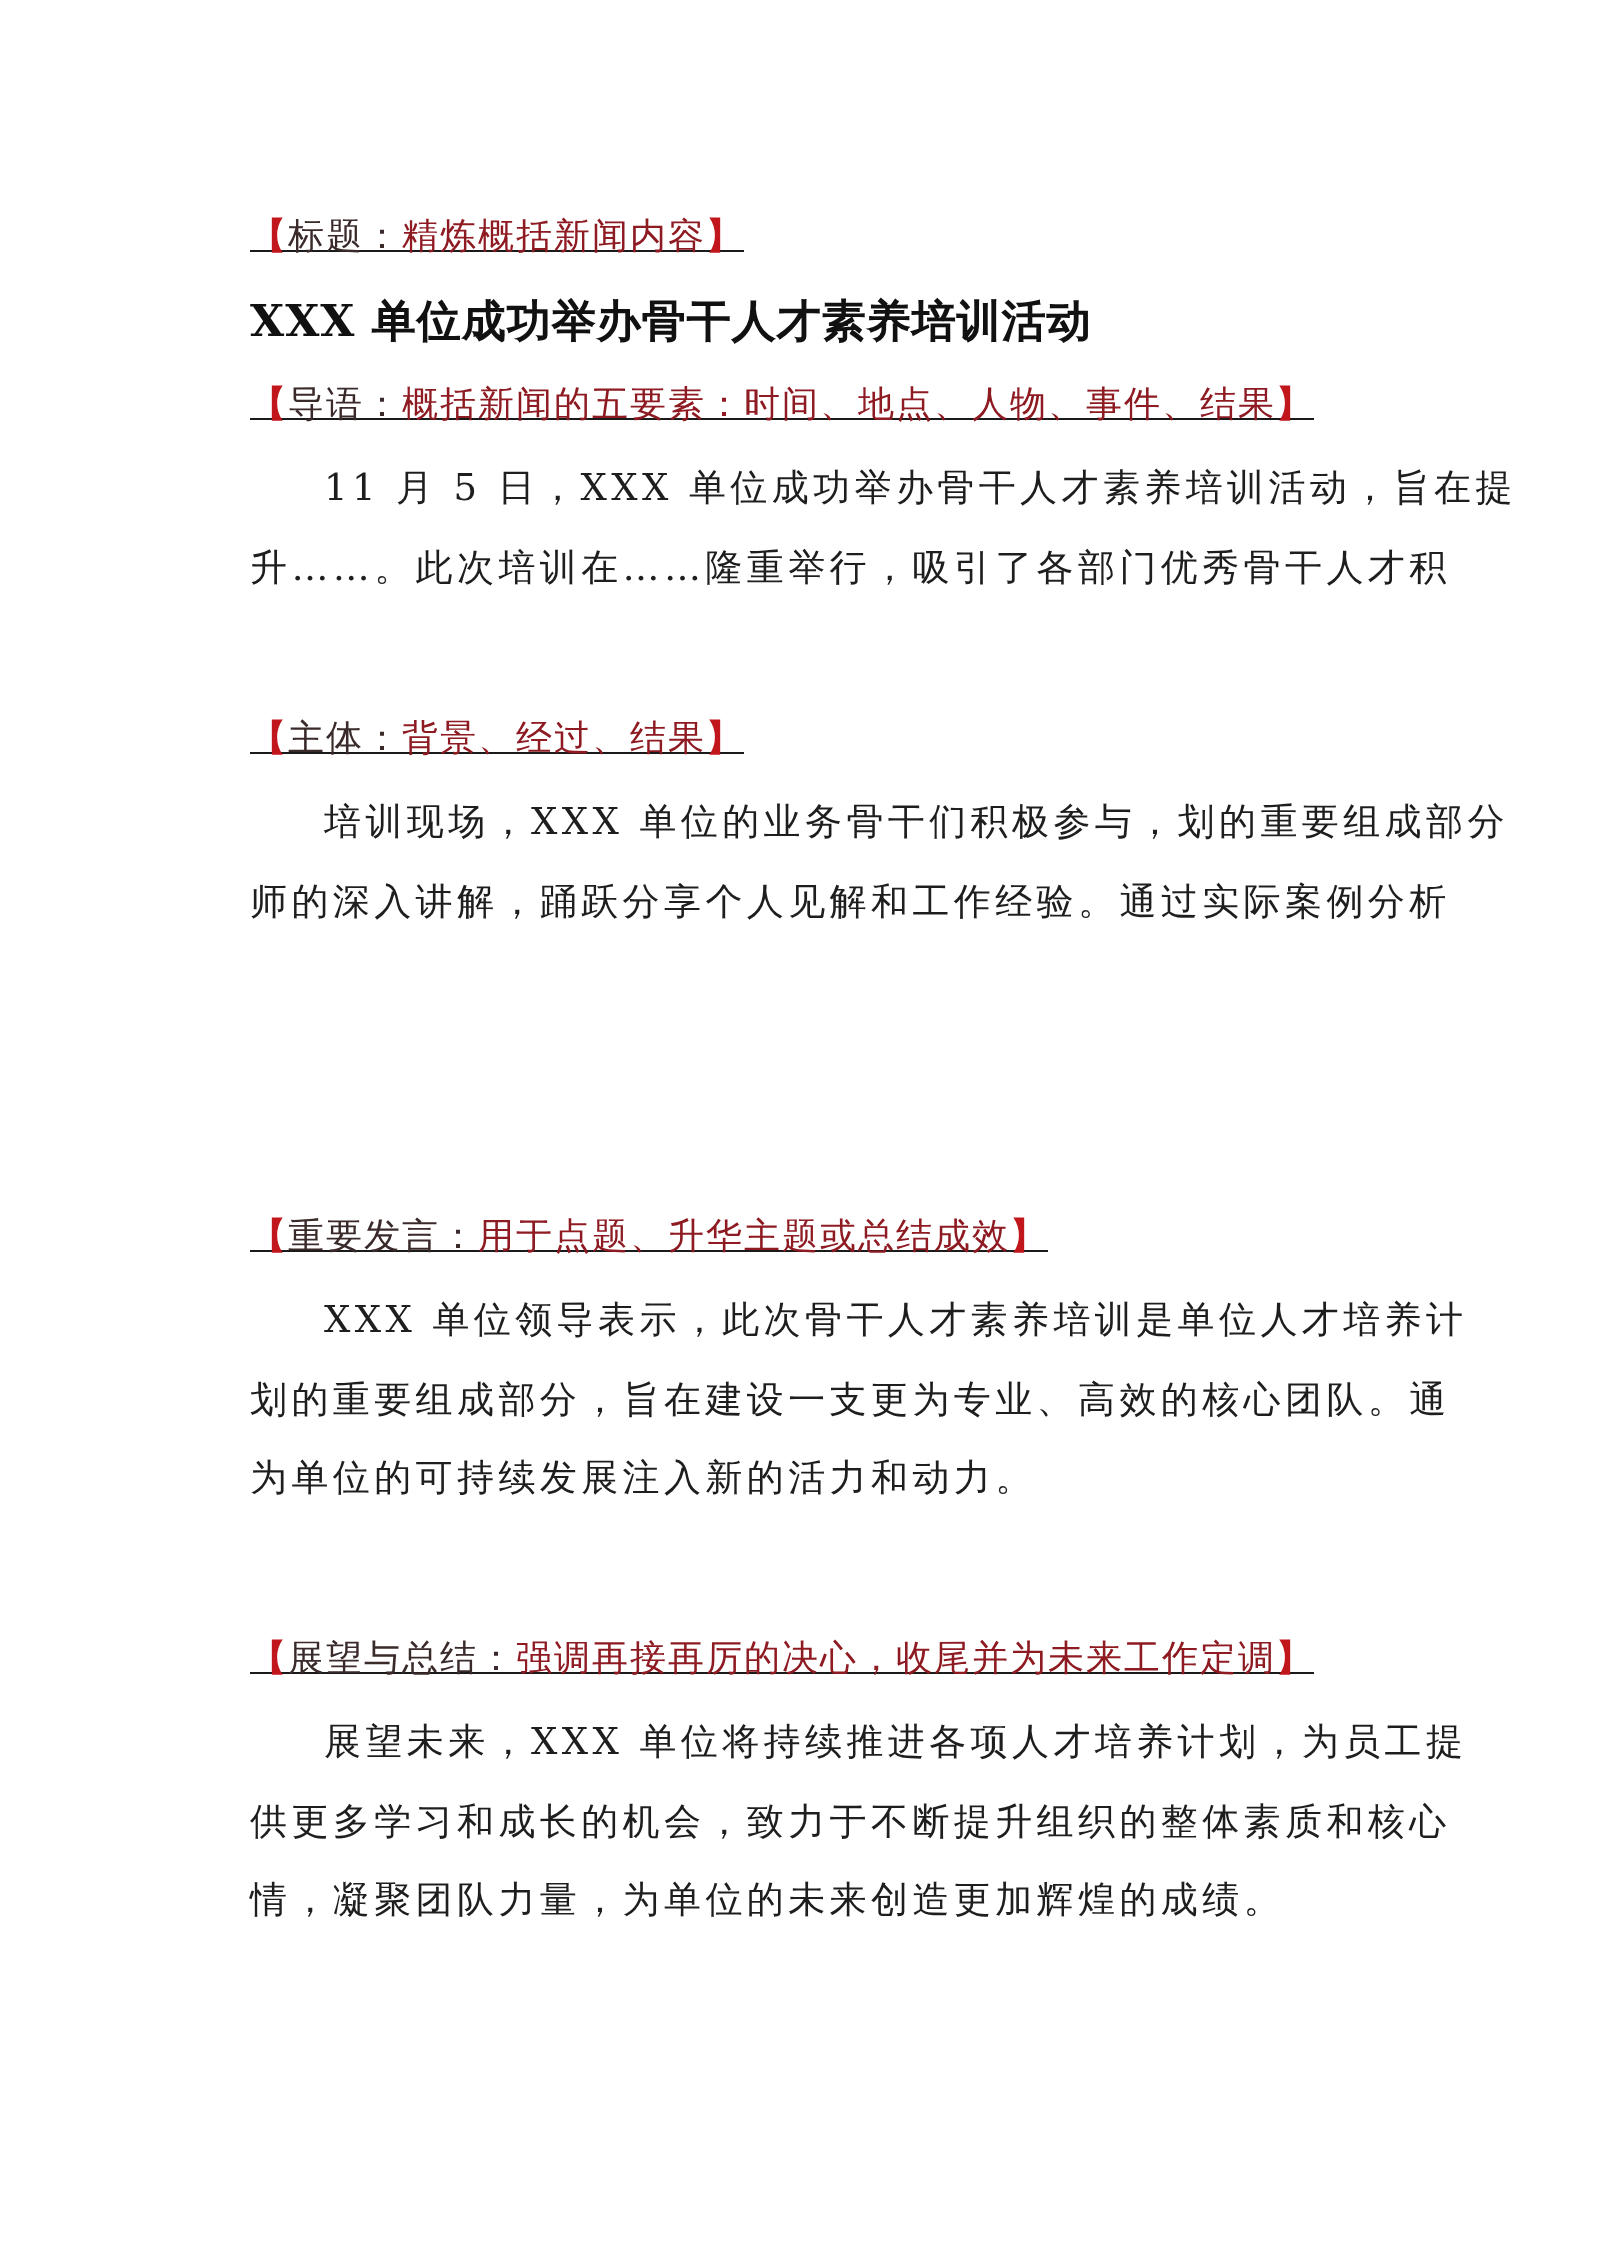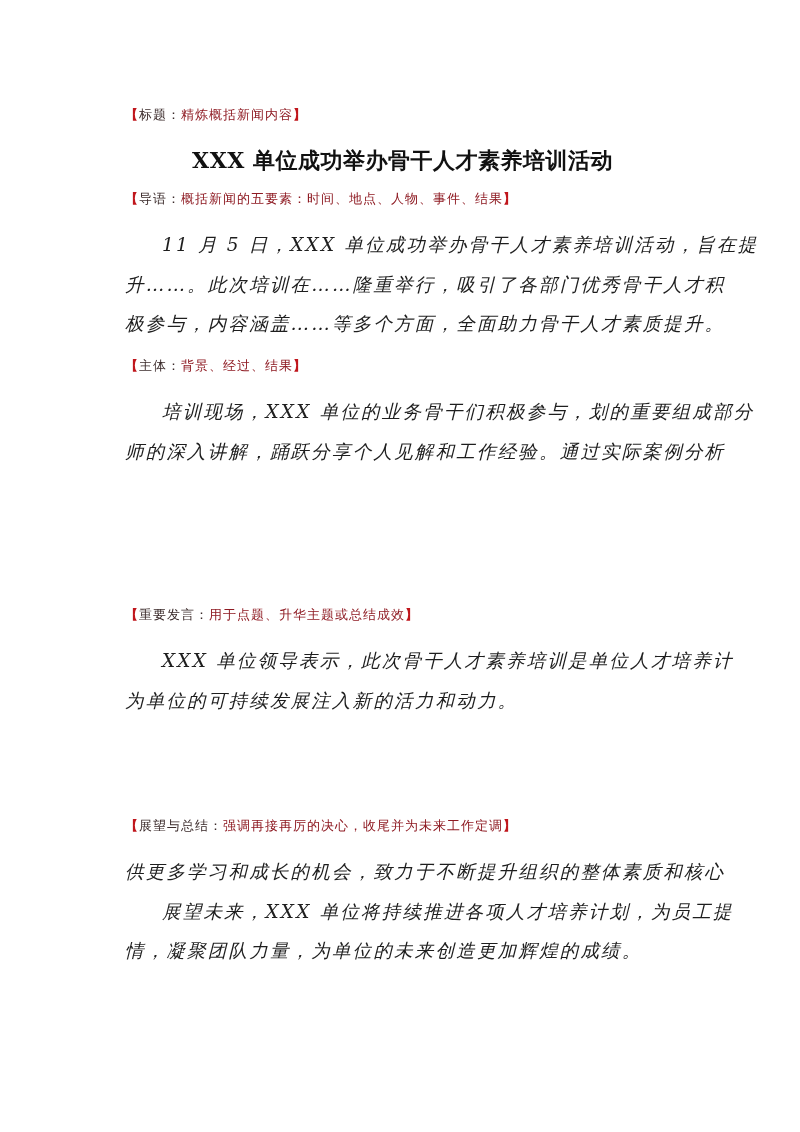--- a/index.html
+++ b/index.html
@@ -1,67 +1,67 @@
 <!DOCTYPE html>
 <html><head>
 <meta charset="utf-8">
 <style>
   html, body { margin: 0; padding: 0; background: #ffffff; }
   body { width: 800px; height: 1132px; position: relative; overflow: hidden;
          font-family: "DejaVu Serif", "Liberation Serif", serif; color: #1a1a1a; }
   .page { position: absolute; left: 125px; top: 0; width: 555px; }
-  .note { position: absolute; left: 0; font-size: 13px; letter-spacing: 1px; white-space: nowrap; }
+  .note { position: absolute; left: 0; font-size: 18px; letter-spacing: 1px; white-space: nowrap; text-decoration: underline; }
   .note .br { color: #c0161c; font-weight: bold; }
   .note .lbl { color: #3a2a2a; }
   .note .desc { color: #8e1a22; }
-  .title { position: absolute; left: 0; width: 555px; text-align: center; top: 146px;
+  .title { position: absolute; left: 0; width: 555px; top: 146px;
            font-size: 22px; font-weight: bold; color: #111; letter-spacing: 0.5px; white-space: nowrap; }
   .para { position: absolute; left: 0; width: 555px; font-size: 18.5px; line-height: 39.5px;
-          letter-spacing: 2.2px; text-align: justify; color: #1e1e1e; font-style: italic; }
+          letter-spacing: 2.2px; text-align: justify; color: #1e1e1e; }
   .para .line { display: block; white-space: nowrap; }
   .para .line.indent { padding-left: 37px; }
 </style>
 </head>
 <body>
 
 <div class="page">
 
   <div class="note" style="top:106px">
     <span class="br">【</span><span class="lbl">标题：</span><span class="desc">精炼概括新闻内容</span><span class="br">】</span>
   </div>
 
   <div class="title">XXX 单位成功举办骨干人才素养培训活动</div>
 
   <div class="note" style="top:190px">
     <span class="br">【</span><span class="lbl">导语：</span><span class="desc">概括新闻的五要素：时间、地点、人物、事件、结果</span><span class="br">】</span>
   </div>
   <div class="para" style="top:225px">
     <span class="line indent">11 月 5 日，XXX 单位成功举办骨干人才素养培训活动，旨在提</span>
     <span class="line">升……。此次培训在……隆重举行，吸引了各部门优秀骨干人才积</span>
-    <span class="line">极参与，内容涵盖……等多个方面，全面助力骨干人才素质提升。</span>
   </div>
 
   <div class="note" style="top:357px">
     <span class="br">【</span><span class="lbl">主体：</span><span class="desc">背景、经过、结果</span><span class="br">】</span>
   </div>
   <div class="para" style="top:392px">
     <span class="line indent">培训现场，XXX 单位的业务骨干们积极参与，划的重要组成部分</span>
     <span class="line">师的深入讲解，踊跃分享个人见解和工作经验。通过实际案例分析</span>
   </div>
 
   <div class="note" style="top:606px">
     <span class="br">【</span><span class="lbl">重要发言：</span><span class="desc">用于点题、升华主题或总结成效</span><span class="br">】</span>
   </div>
   <div class="para" style="top:641px">
     <span class="line indent">XXX 单位领导表示，此次骨干人才素养培训是单位人才培养计</span>
+    <span class="line">划的重要组成部分，旨在建设一支更为专业、高效的核心团队。通</span>
     <span class="line">为单位的可持续发展注入新的活力和动力。</span>
   </div>
 
   <div class="note" style="top:817px">
     <span class="br">【</span><span class="lbl">展望与总结：</span><span class="desc">强调再接再厉的决心，收尾并为未来工作定调</span><span class="br">】</span>
   </div>
   <div class="para" style="top:852px">
+    <span class="line indent">展望未来，XXX 单位将持续推进各项人才培养计划，为员工提</span>
     <span class="line">供更多学习和成长的机会，致力于不断提升组织的整体素质和核心</span>
-    <span class="line indent">展望未来，XXX 单位将持续推进各项人才培养计划，为员工提</span>
     <span class="line">情，凝聚团队力量，为单位的未来创造更加辉煌的成绩。</span>
   </div>
 
 </div>
 
 </body></html>

